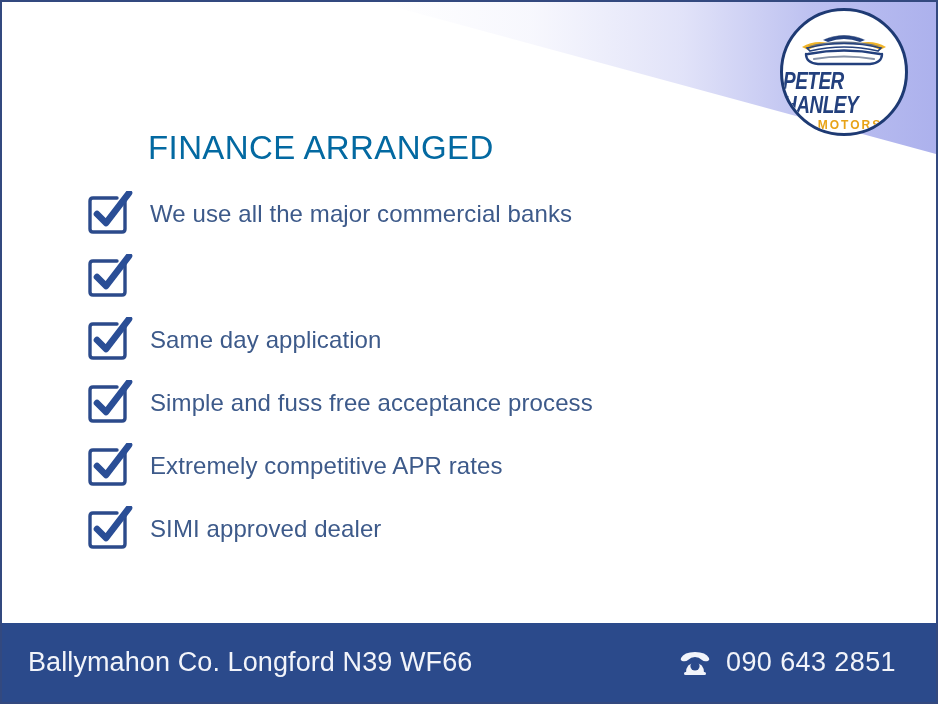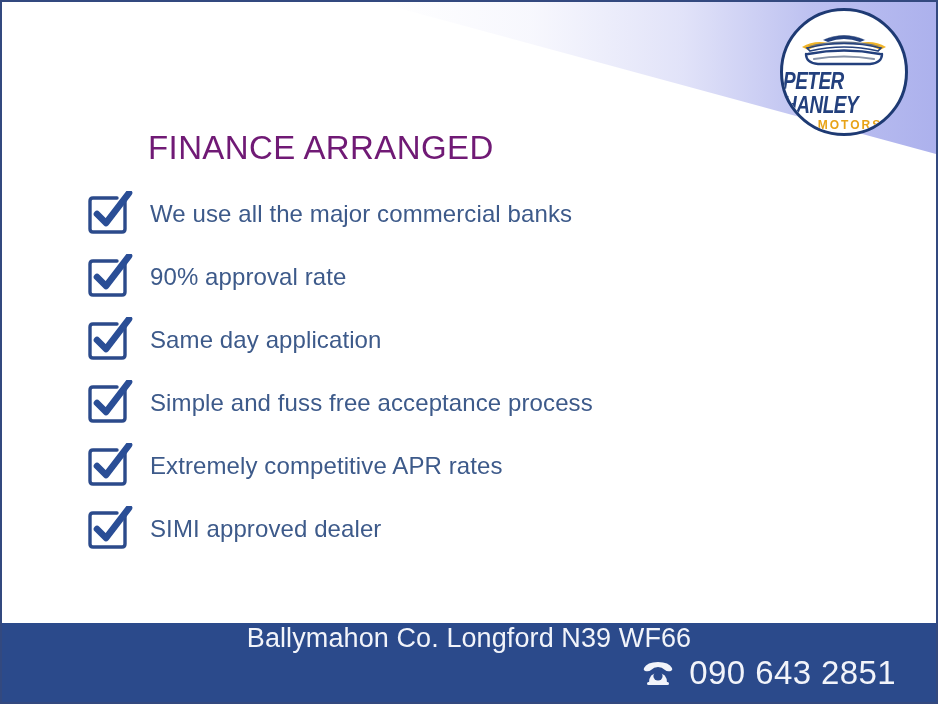--- a/index.html
+++ b/index.html
@@ -82,21 +82,21 @@
     position: absolute;
     left: 82px;
     top: 128px;
     width: 780px;
   }
 
   .headline {
     font-family: "Liberation Sans", sans-serif;
     font-size: 33px;
     font-weight: normal;
-    color: #701a75;
+    color: #0369a1;
     letter-spacing: 0.4px;
     margin-left: 64px;
     margin-bottom: 16px;
     line-height: 1.1;
   }
 
   .list { list-style: none; }
 
   .item {
     display: flex;
@@ -125,21 +125,20 @@
   .footer {
     position: absolute;
     left: 0;
     right: 0;
     bottom: 0;
     height: 79px;
     background: #2b4a8b;
     display: flex;
     align-items: center;
     padding: 0 26px;
-    flex-direction: column;
   }
   .footer-address {
     font-family: "Liberation Sans", sans-serif;
     font-size: 27px;
     color: #f2f4fa;
     letter-spacing: 0.1px;
     white-space: nowrap;
   }
   .footer-phone-wrap {
     margin-left: auto;
@@ -147,21 +146,21 @@
     align-items: center;
     padding-right: 14px;
   }
   .phone-icon {
     margin-right: 14px;
     display: flex;
     align-items: center;
   }
   .footer-phone {
     font-family: "Liberation Sans", sans-serif;
-    font-size: 33px;
+    font-size: 27px;
     color: #f2f4fa;
     letter-spacing: 0.4px;
     white-space: nowrap;
   }
 </style>
 </head>
 <body>
 
 <div class="poster">
 
@@ -205,21 +204,20 @@
         <span class="item-label">We use all the major commercial banks</span>
       </li>
 
       <li class="item">
         <span class="checkbox">
           <svg width="52" height="46" viewBox="0 0 52 46" aria-hidden="true">
             <path d="M41 6 L41 38 Q41 41 38 41 L9 41 Q6 41 6 38 L6 10 Q6 7 9 7 L33 7" fill="none" stroke="#2b4a8b" stroke-width="3.4" stroke-linecap="round" stroke-linejoin="round"></path>
             <path d="M13 23 L22 32 L45 2" fill="none" stroke="#2a4e96" stroke-width="6.6" stroke-linecap="round" stroke-linejoin="round"></path>
           </svg>
         </span>
-        <span class="item-label">90% approval rate</span>
       </li>
 
       <li class="item">
         <span class="checkbox">
           <svg width="52" height="46" viewBox="0 0 52 46" aria-hidden="true">
             <path d="M41 6 L41 38 Q41 41 38 41 L9 41 Q6 41 6 38 L6 10 Q6 7 9 7 L33 7" fill="none" stroke="#2b4a8b" stroke-width="3.4" stroke-linecap="round" stroke-linejoin="round"></path>
             <path d="M13 23 L22 32 L45 2" fill="none" stroke="#2a4e96" stroke-width="6.6" stroke-linecap="round" stroke-linejoin="round"></path>
           </svg>
         </span>
         <span class="item-label">Same day application</span>

